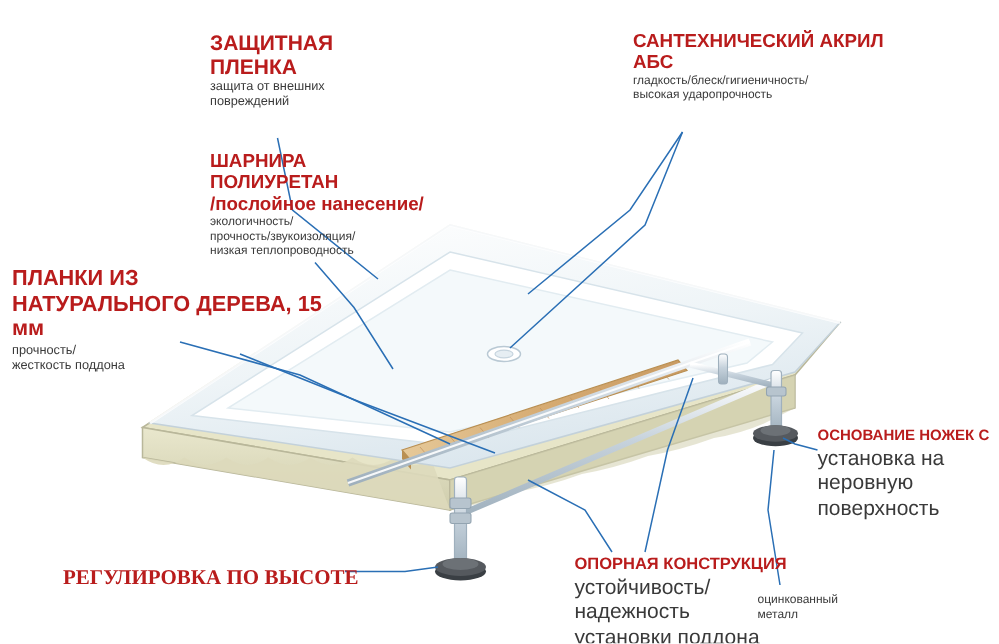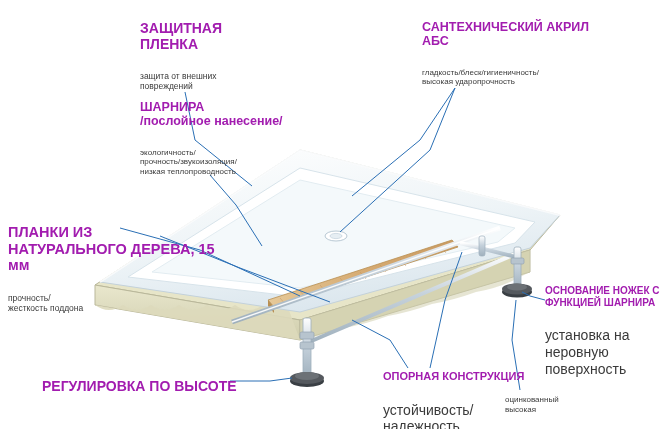--- a/index.html
+++ b/index.html
@@ -19,51 +19,51 @@
     position: absolute;
     left: 0;
     top: 0;
     width: 666px;
     height: 429px;
   }
   .label {
     position: absolute;
   }
   .label .title {
-    color: #a21caf;
+    color: #b91c1c;
     font-weight: bold;
     line-height: 1.15;
   }
   .label .sub {
     color: #3a3a3a;
     line-height: 1.2;
-    margin-top: 19px;
+    margin-top: 0;
   }
   
   #lbl-film      { left: 140px; top: 20px;  width: 145px; }
   #lbl-film .title { font-size: 14px; }
   #lbl-film .sub   { font-size: 8.5px; }
 
   #lbl-acryl     { left: 422px; top: 20px;  width: 185px; }
   #lbl-acryl .title { font-size: 12.5px; }
   #lbl-acryl .sub   { font-size: 8px; }
 
   #lbl-pu        { left: 140px; top: 100px; width: 150px; }
   #lbl-pu .title { font-size: 12.5px; }
   #lbl-pu .sub   { font-size: 8px; }
 
   #lbl-wood      { left: 8px;  top: 178px; width: 230px; }
-  #lbl-wood .title { font-size: 14.5px; margin-top: 46px; }
+  #lbl-wood .title { font-size: 14.5px; }
   #lbl-wood .sub   { font-size: 8.5px; }
 
   #lbl-foot      { left: 545px; top: 285px; width: 120px; }
   #lbl-foot .title { font-size: 10px; }
   #lbl-foot .sub   { font-size: 14px; }
 
-  #lbl-height    { left: 42px;  top: 378px; width: 230px; }
+  #lbl-height    { left: 42px;  top: 378px; width: 230px; font-family: Liberation Serif, serif; }
   #lbl-height .title { font-size: 14px; }
 
   #lbl-frame     { left: 383px; top: 370px; width: 165px; }
   #lbl-frame .title { font-size: 11px; }
   #lbl-frame .sub   { font-size: 14px; }
 
   #lbl-metal     { left: 505px; top: 392px; width: 95px; }
   #lbl-metal .sub   { font-size: 8px; margin-top: 3px; }
 </style>
 </head>
@@ -207,20 +207,21 @@
     </div>
     <div class="sub">
       <div>гладкость/блеск/гигиеничность/</div>
       <div>высокая ударопрочность</div>
     </div>
   </div>
 
   <div class="label" id="lbl-pu">
     <div class="title">
       <div>ШАРНИРА</div>
+      <div>ПОЛИУРЕТАН</div>
       <div>/послойное нанесение/</div>
     </div>
     <div class="sub">
       <div>экологичность/</div>
       <div>прочность/звукоизоляция/</div>
       <div>низкая теплопроводность</div>
     </div>
   </div>
 
   <div class="label" id="lbl-wood">
@@ -230,21 +231,20 @@
     </div>
     <div class="sub">
       <div>прочность/</div>
       <div>жесткость поддона</div>
     </div>
   </div>
 
   <div class="label" id="lbl-foot">
     <div class="title">
       <div>ОСНОВАНИЕ НОЖЕК С</div>
-      <div>ФУНКЦИЕЙ ШАРНИРА</div>
     </div>
     <div class="sub">
       <div>установка на неровную</div>
       <div>поверхность</div>
     </div>
   </div>
 
   <div class="label" id="lbl-height">
     <div class="title">
       <div>РЕГУЛИРОВКА ПО ВЫСОТЕ</div>
@@ -257,17 +257,17 @@
     </div>
     <div class="sub">
       <div>устойчивость/надежность</div>
       <div>установки поддона</div>
     </div>
   </div>
 
   <div class="label" id="lbl-metal">
     <div class="sub">
       <div>оцинкованный</div>
-      <div>высокая</div>
+      <div>металл</div>
     </div>
   </div>
 
 </div>
 
 </body></html>

